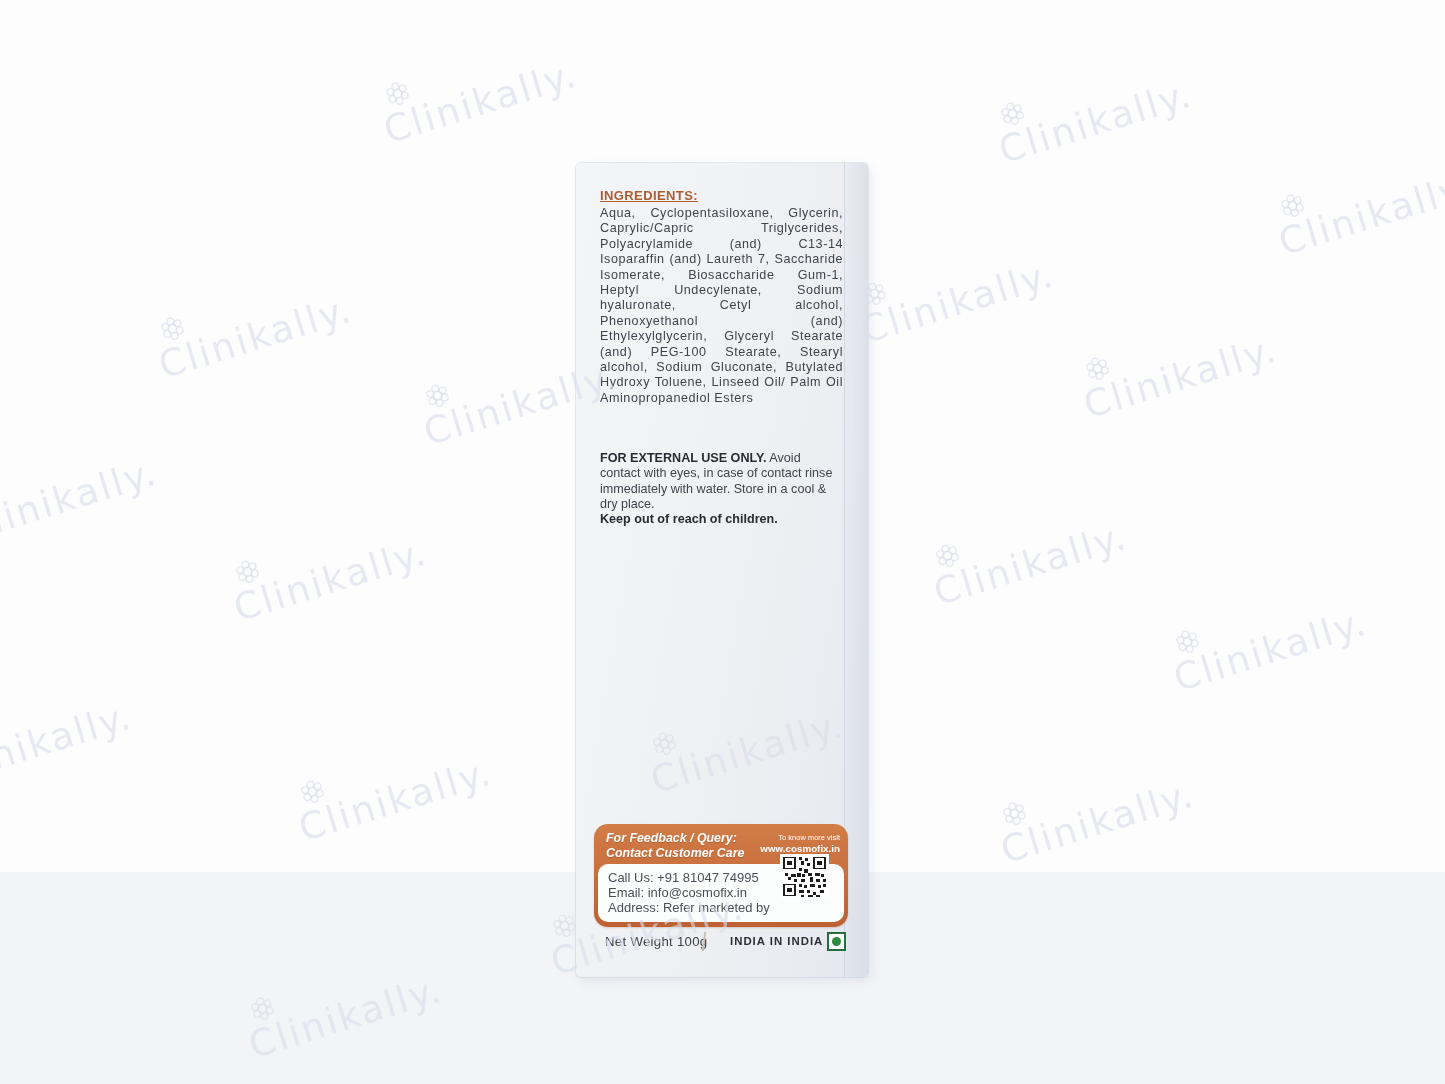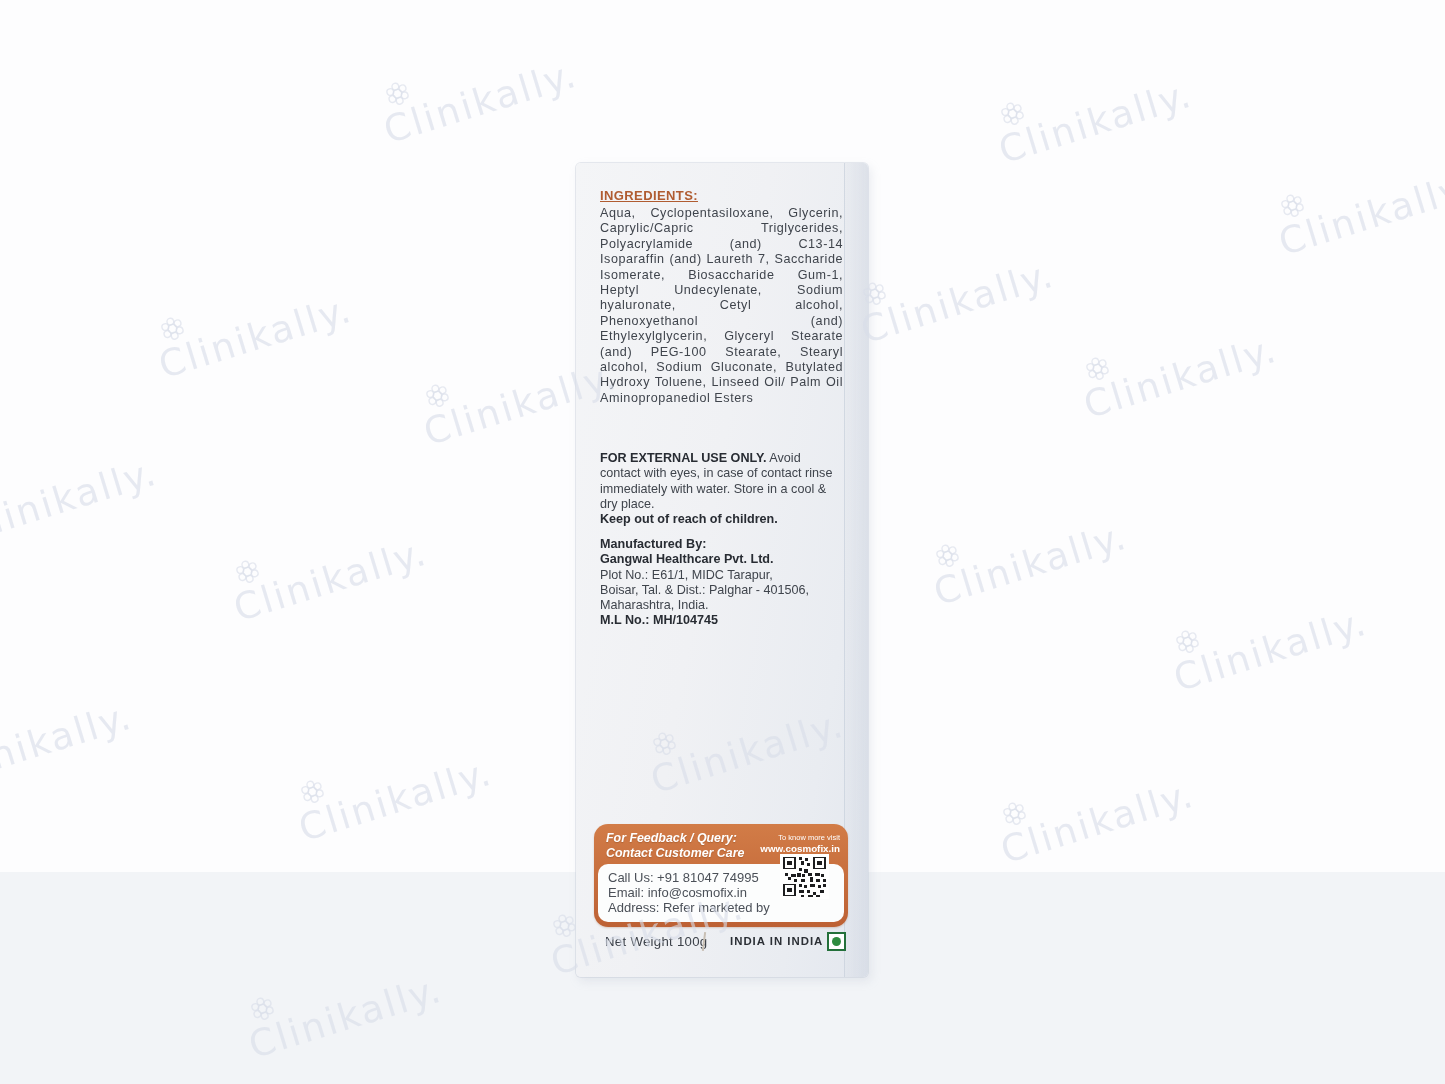--- a/index.html
+++ b/index.html
@@ -92,30 +92,20 @@
 
 
     <div class="sec" id="sec-warning">
       <p class="body-txt">
         <span class="b">FOR EXTERNAL USE ONLY.</span>
         <span>Avoid contact with eyes, in case of contact rinse immediately with water. Store in a cool &amp; dry place.</span>
         <span class="line b">Keep out of reach of children.</span>
       </p>
     </div>
 
-    <div class="sec" id="sec-manufactured">
-      <p class="body-txt">
-        <span class="line b">Manufactured By:</span>
-        <span class="line b">Gangwal Healthcare Pvt. Ltd.</span>
-        <span class="line">Plot No.: E61/1, MIDC Tarapur,</span>
-        <span class="line">Boisar, Tal. &amp; Dist.: Palghar - 401506,</span>
-        <span class="line">Maharashtra, India.</span>
-        <span class="line b">M.L No.: MH/104745</span>
-      </p>
-    </div>
 
 
 
     <div class="feedback-box">
       <div class="fb-head">
         <div class="fb-title">
           <span class="line">For Feedback / Query:</span>
           <span class="line">Contact Customer Care</span>
         </div>
         <div class="fb-visit">

